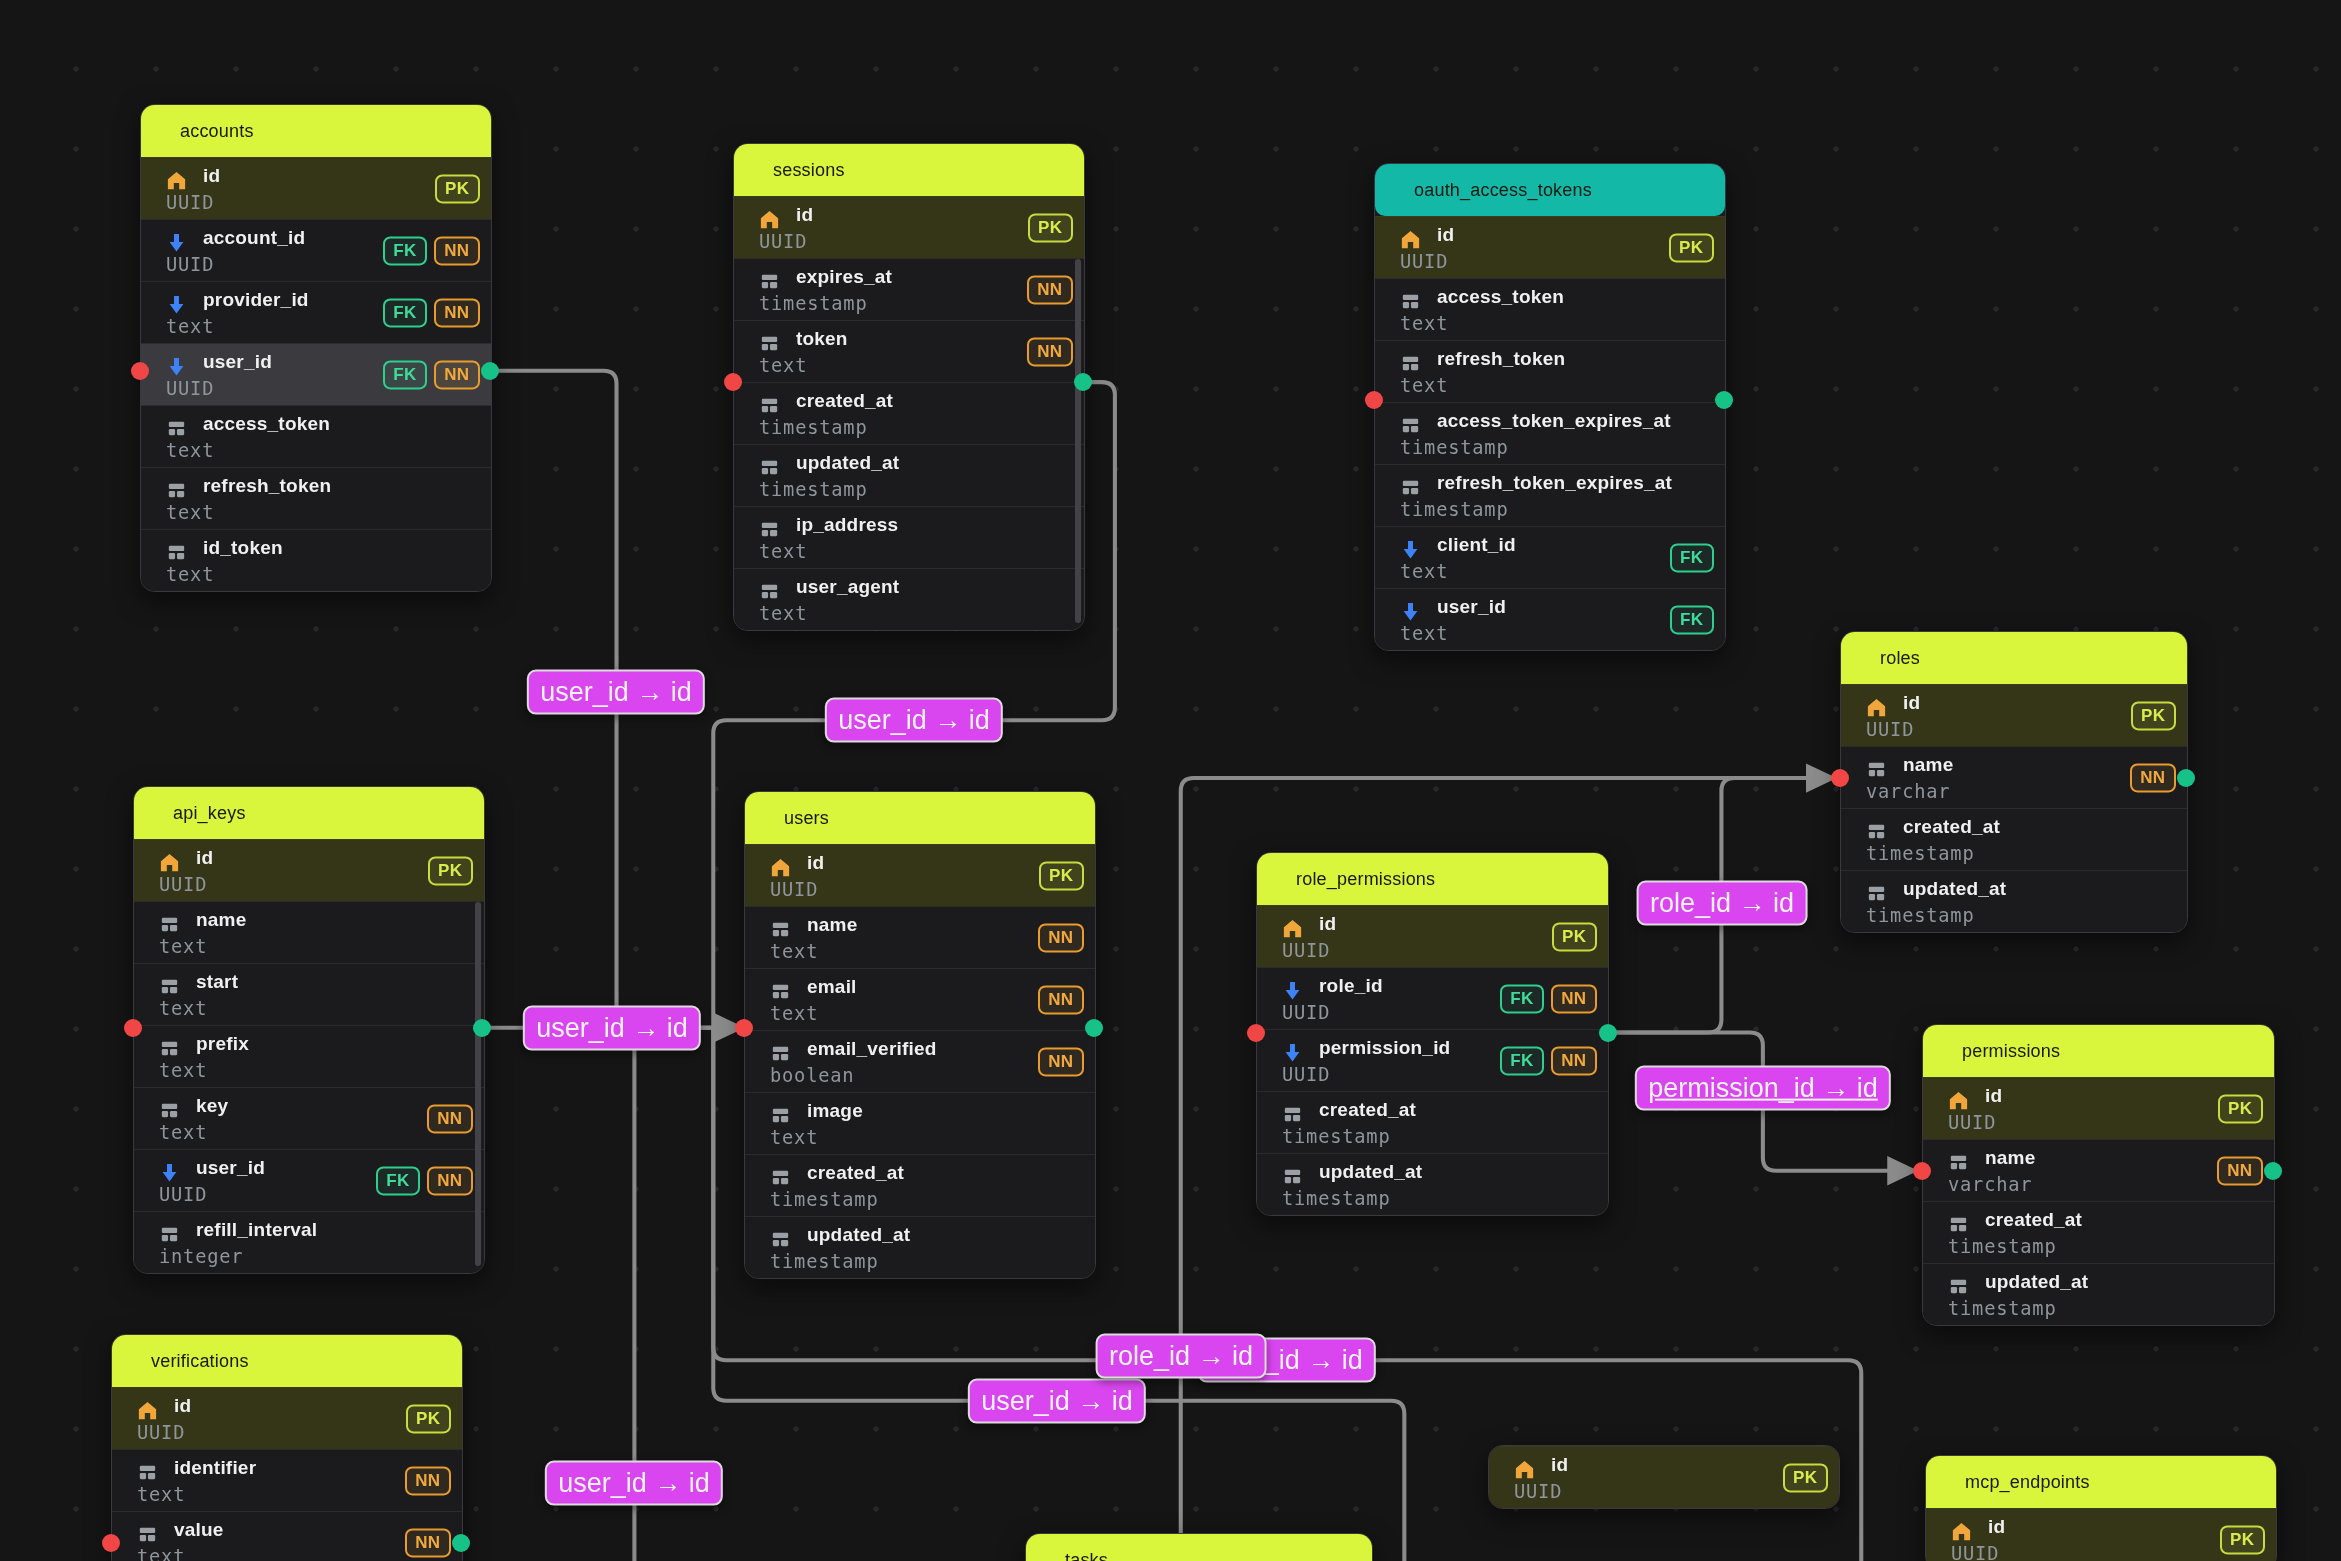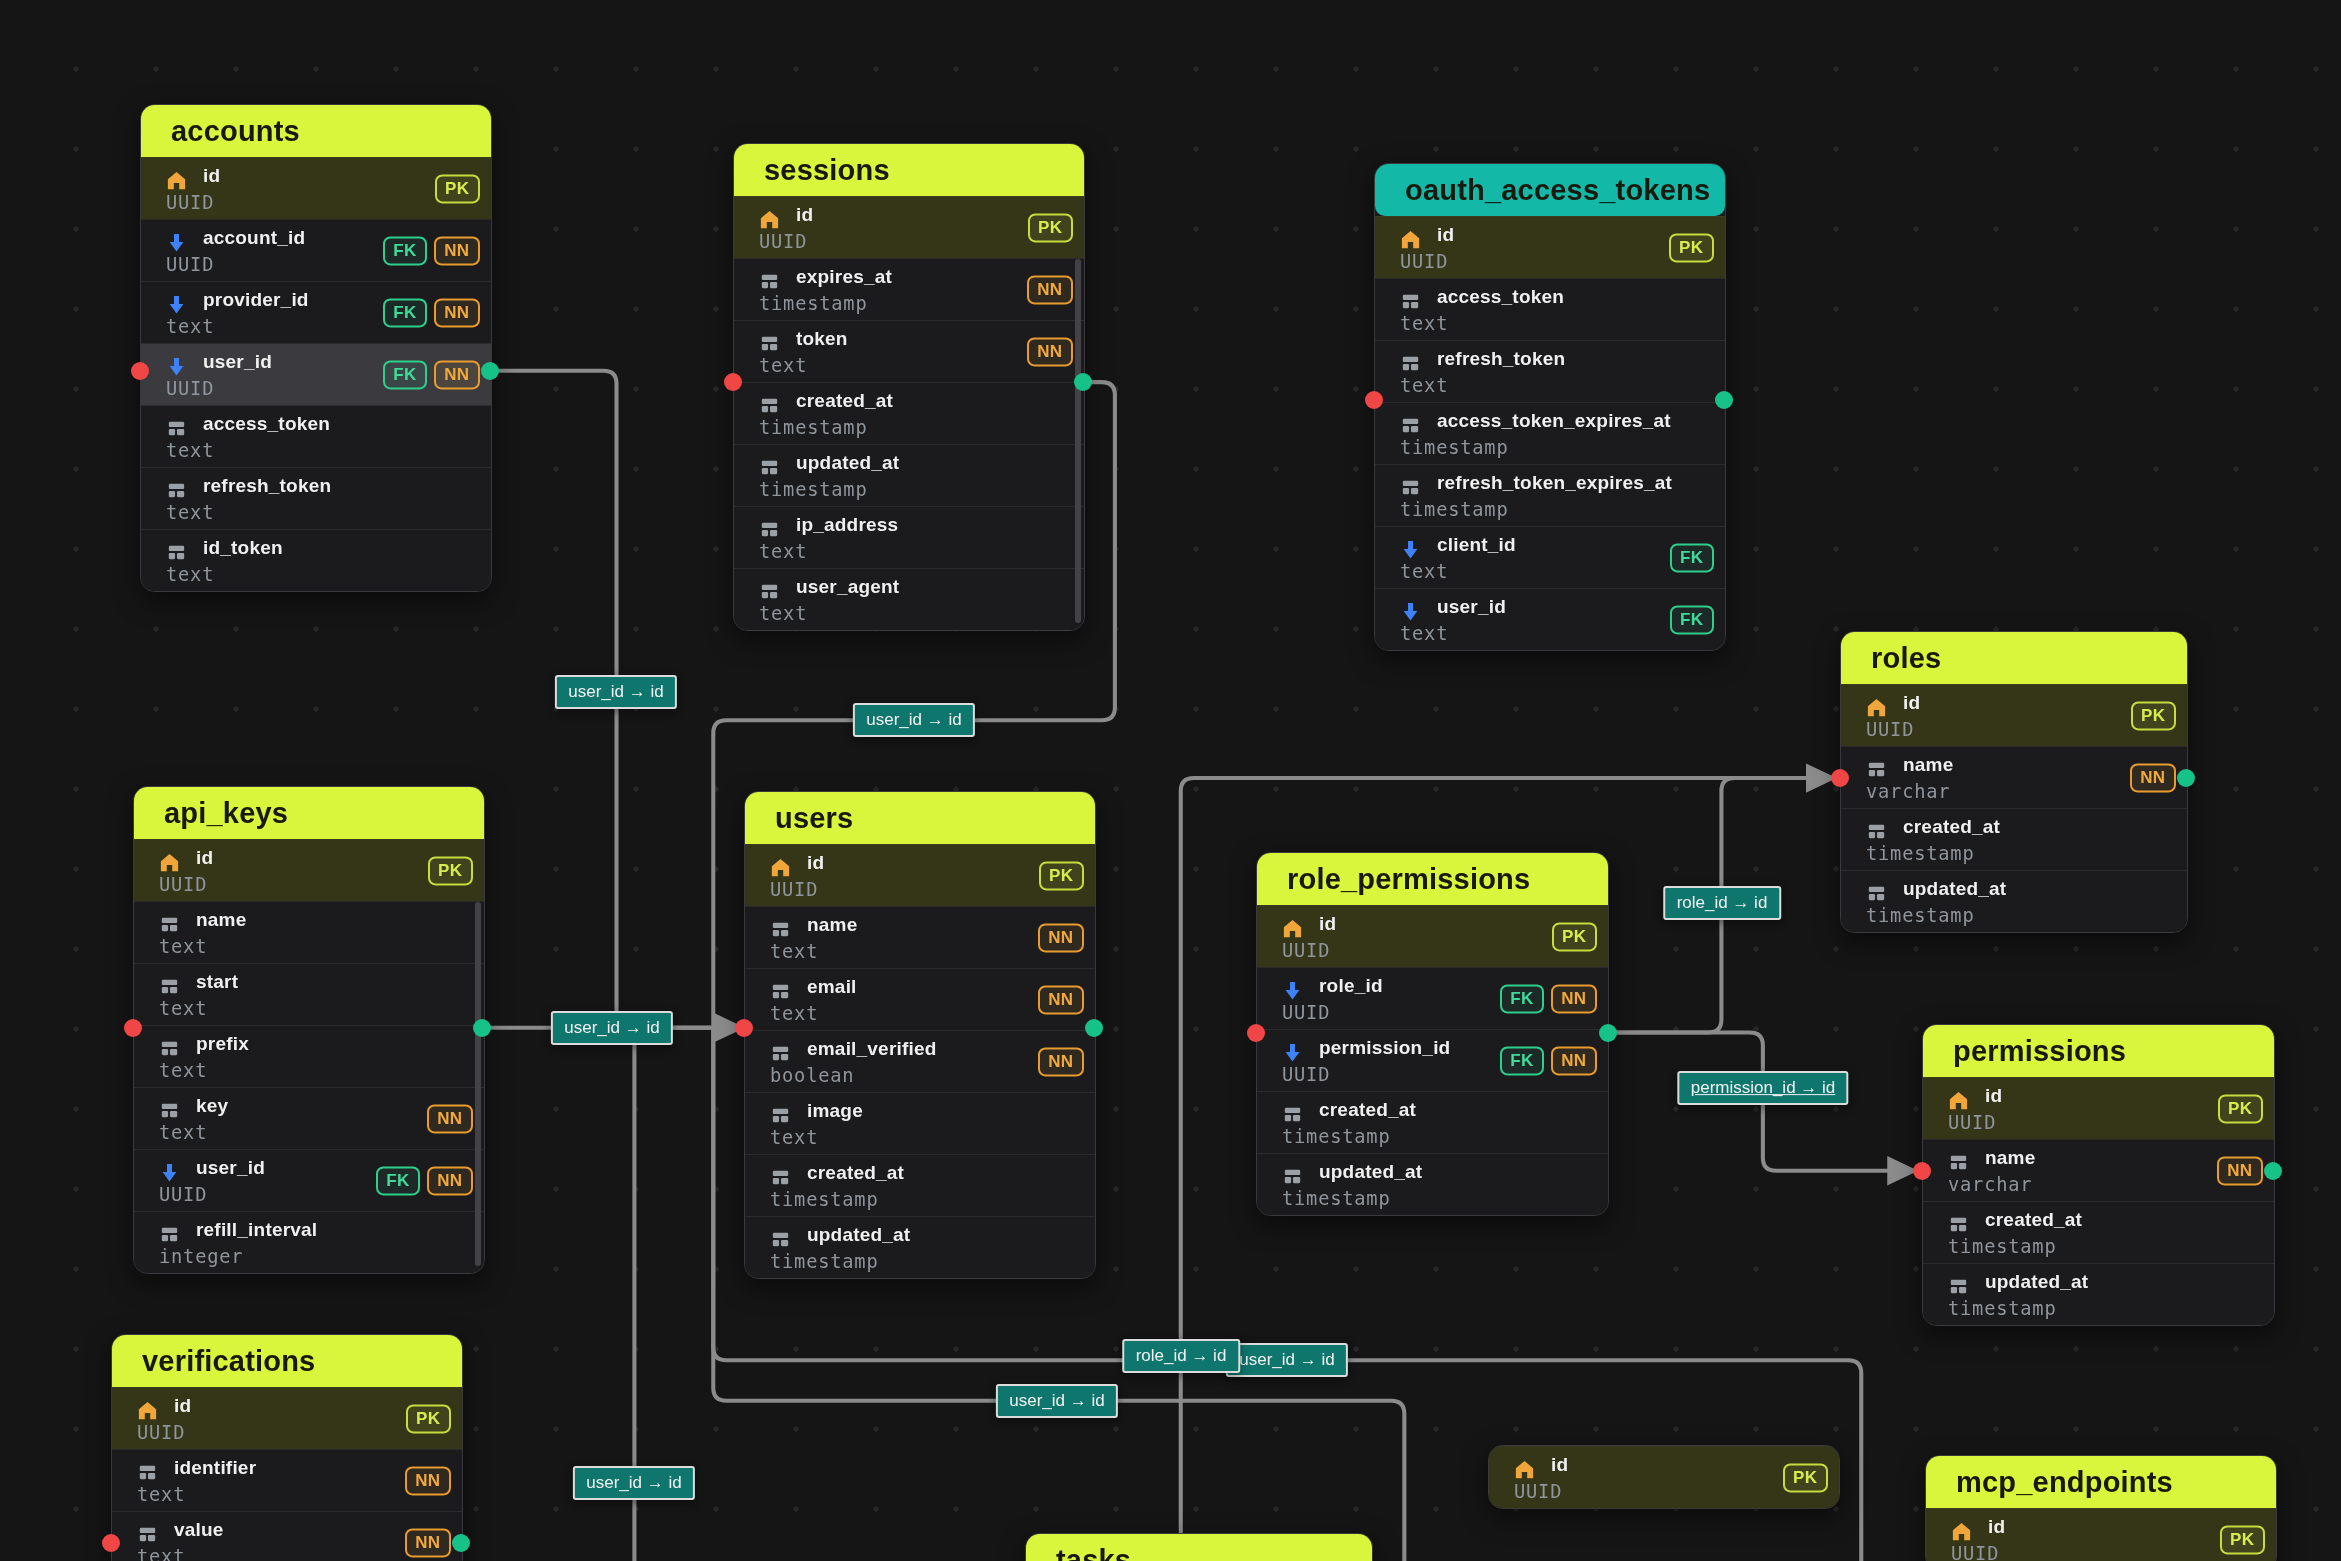--- a/index.html
+++ b/index.html
@@ -10,40 +10,40 @@
     background-size:80px 80px;background-position:36px 29px;
     font-family:"Liberation Sans",sans-serif;
   }
   #edge-layer{position:absolute;left:0;top:0;z-index:1;}
   #table-layer{position:absolute;left:0;top:0;width:100%;height:100%;z-index:2;}
   #label-layer{position:absolute;left:0;top:0;width:100%;height:100%;z-index:3;pointer-events:none;}
   #dot-layer{position:absolute;left:0;top:0;width:100%;height:100%;z-index:4;pointer-events:none;}
 
   .table{position:absolute;border-radius:14.6px;overflow:hidden;background:#1b1b1d;
          border:0.8px solid #3a3a3e;box-shadow:0 8.1px 24.4px rgba(0,0,0,.5);}
-  .t-header{height:52px;line-height:52px;padding-left:30px;font-size:29px;font-weight:700;
+  .t-header{height:52px;line-height:52px;padding-left:39px;font-size:18px;font-weight:400;
             color:#181a10;letter-spacing:0.2px;}
   .col-row{position:relative;height:62px;box-sizing:border-box;border-top:0.8px solid #2b2b2e;background:#1b1b1d;}
   .col-row.pk-row{background:#343617;border-top-color:#3a3d1d;}
   .col-row.selected{background:#3b3b3f;}
   .row-icon{position:absolute;left:24.4px;top:10.6px;width:23px;height:23px;}
   .row-name{position:absolute;left:62px;top:7.3px;font-size:19px;font-weight:700;color:#f0f0f0;letter-spacing:0.2px;}
   .row-type{position:absolute;left:25px;bottom:6.5px;font-size:18.7px;color:#8f959c;
             font-family:"DejaVu Sans Mono",monospace;letter-spacing:0.8px;}
   .badges{position:absolute;right:11.4px;top:50%;transform:translateY(-50%);display:flex;gap:7.3px;}
   .badge{font-size:17px;font-weight:700;letter-spacing:0.4px;border-radius:7.3px;padding:4.1px 8.1px;
          border:2px solid;line-height:1;}
   .badge.PK{color:#d9ec4d;border-color:#c8dc3f;background:rgba(214,233,76,.08);}
   .badge.FK{color:#3fdb9a;border-color:#2ecf8e;background:rgba(62,216,154,.08);}
   .badge.NN{color:#f2a93c;border-color:#e89b2e;background:rgba(240,166,58,.1);}
   .scrollbar{position:absolute;right:3.3px;width:5.7px;border-radius:3.3px;background:#434347;}
 
-  .edge-label{position:absolute;transform:translate(-50%,-50%);background:#0f766e;
-              border:2px solid #dcdcdc;border-radius:3px;padding:4.9px 11.4px;
-              font-size:17px;color:#f2f2f2;white-space:nowrap;box-shadow:0 2.4px 8.1px rgba(0,0,0,.4);}
+  .edge-label{position:absolute;transform:translate(-50%,-50%);background:#d946ef;
+              border:2px solid #dcdcdc;border-radius:9px;padding:4.9px 11.4px;
+              font-size:27px;color:#f2f2f2;white-space:nowrap;box-shadow:0 2.4px 8.1px rgba(0,0,0,.4);}
   .dot{position:absolute;width:18px;height:18px;border-radius:50%;transform:translate(-50%,-50%);}
   .dot.red{background:#f04646;}
   .dot.green{background:#16c287;}
 </style>
 </head>
 <body>
 
 <svg id="edge-layer" width="2342" height="1561" viewBox="0 0 2880 1920">
     <path d="M602 456 L742 456 Q758 456 758 472 L758 1248 Q758 1264 774 1264 L884 1264" fill="none" stroke="#8b8b8b" stroke-width="5"></path>
     <path d="M593 1264 L884 1264" fill="none" stroke="#8b8b8b" stroke-width="5"></path>

